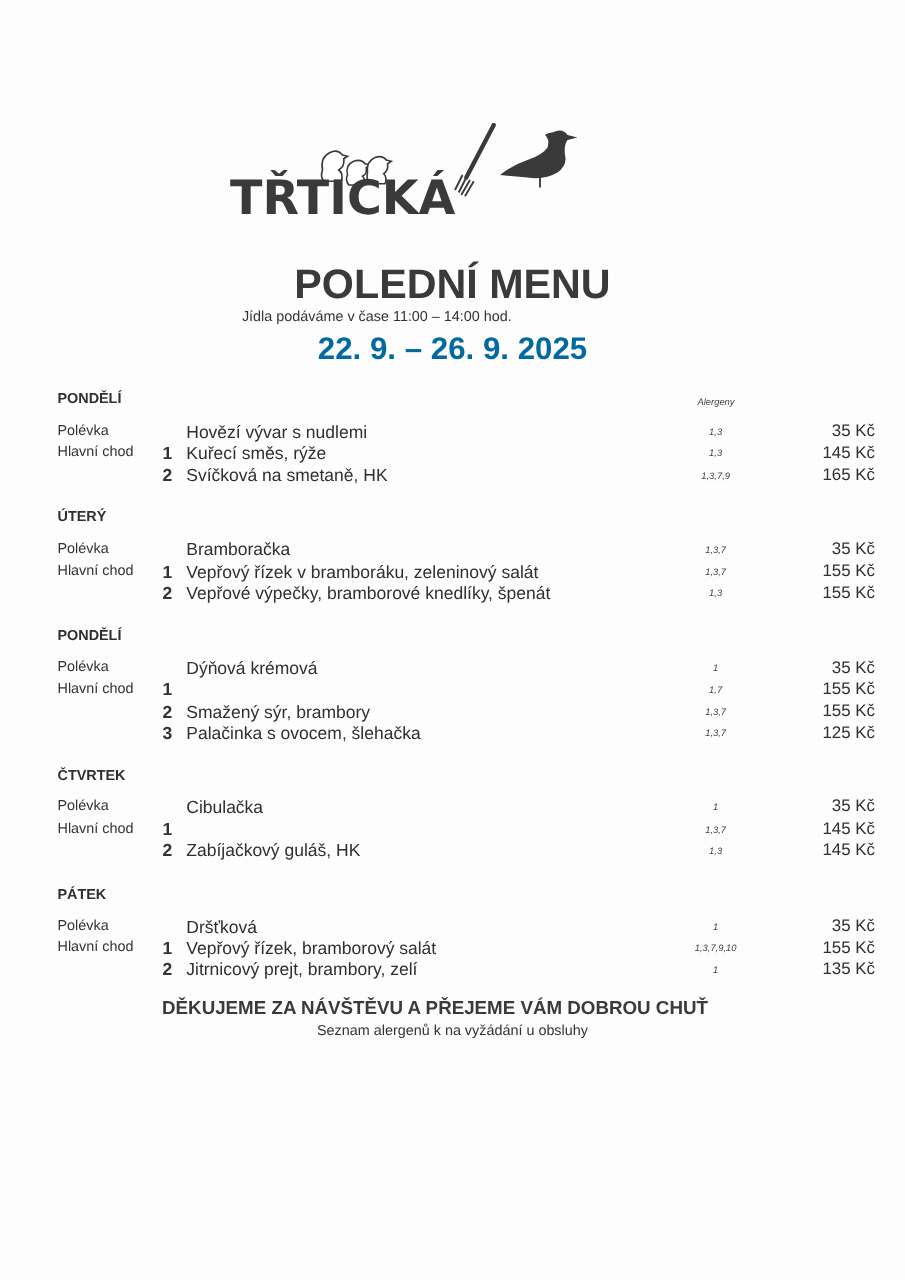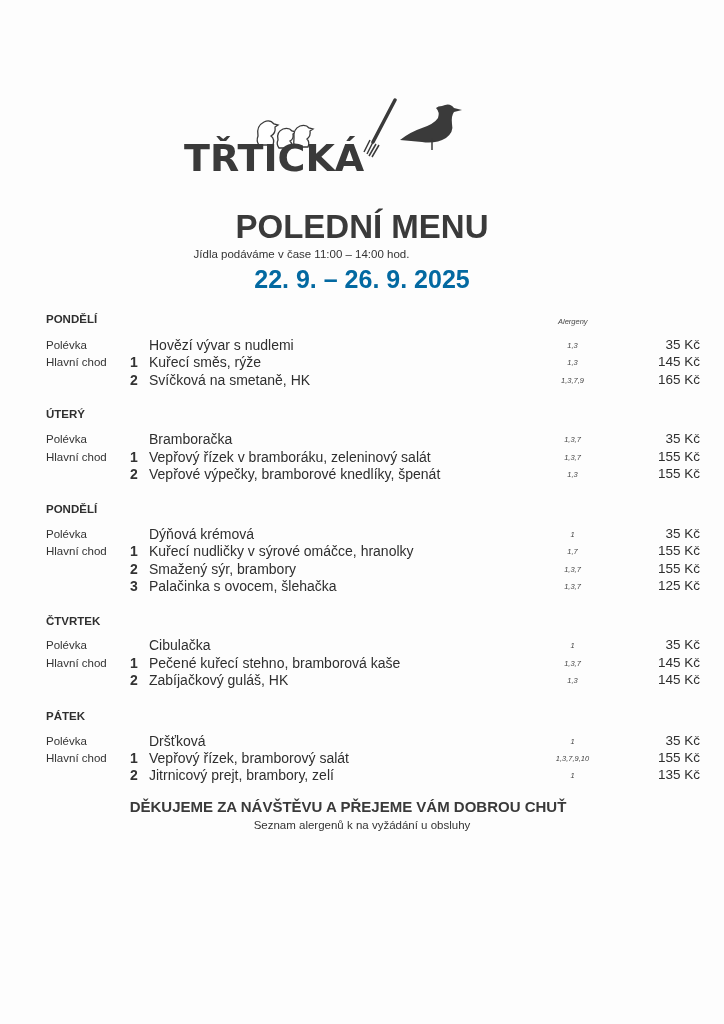--- a/index.html
+++ b/index.html
@@ -129,21 +129,20 @@
 <div class="row" style="top:526px;">
   <span class="cat">Polévka</span>
   <span class="num"></span>
   <span class="dish">Dýňová krémová</span>
   <span class="alg">1</span>
   <span class="price">35 Kč</span>
 </div>
 <div class="row" style="top:543px;">
   <span class="cat">Hlavní chod</span>
   <span class="num">1</span>
-  <span class="dish">Kuřecí nudličky v sýrové omáčce, hranolky</span>
   <span class="alg">1,7</span>
   <span class="price">155 Kč</span>
 </div>
 <div class="row" style="top:561px;">
   <span class="cat"></span>
   <span class="num">2</span>
   <span class="dish">Smažený sýr, brambory</span>
   <span class="alg">1,3,7</span>
   <span class="price">155 Kč</span>
 </div>
@@ -159,21 +158,20 @@
 <div class="row" style="top:637px;">
   <span class="cat">Polévka</span>
   <span class="num"></span>
   <span class="dish">Cibulačka</span>
   <span class="alg">1</span>
   <span class="price">35 Kč</span>
 </div>
 <div class="row" style="top:655px;">
   <span class="cat">Hlavní chod</span>
   <span class="num">1</span>
-  <span class="dish">Pečené kuřecí stehno, bramborová kaše</span>
   <span class="alg">1,3,7</span>
   <span class="price">145 Kč</span>
 </div>
 <div class="row" style="top:672px;">
   <span class="cat"></span>
   <span class="num">2</span>
   <span class="dish">Zabíjačkový guláš, HK</span>
   <span class="alg">1,3</span>
   <span class="price">145 Kč</span>
 </div>

